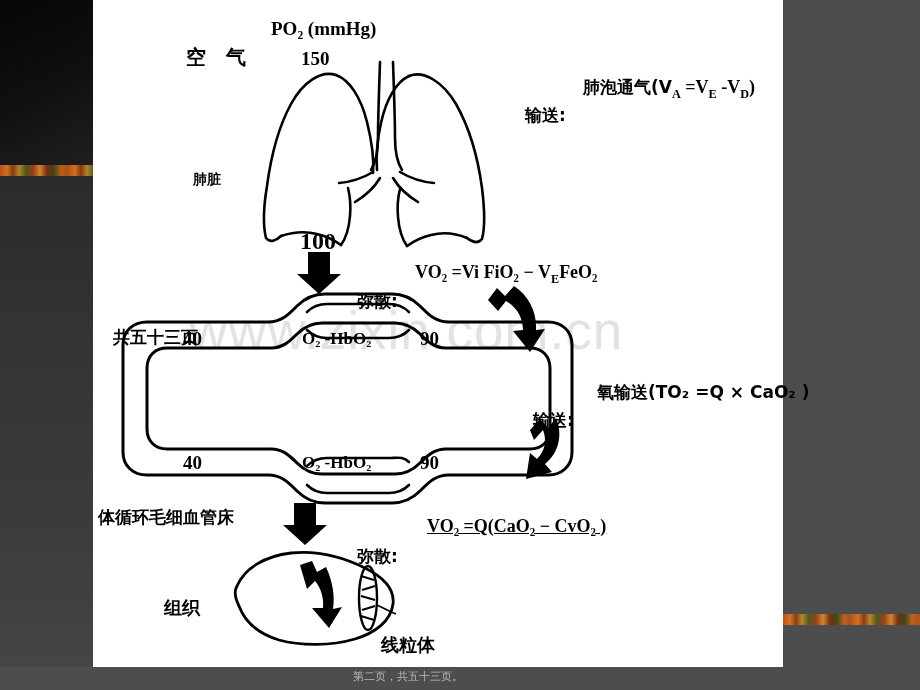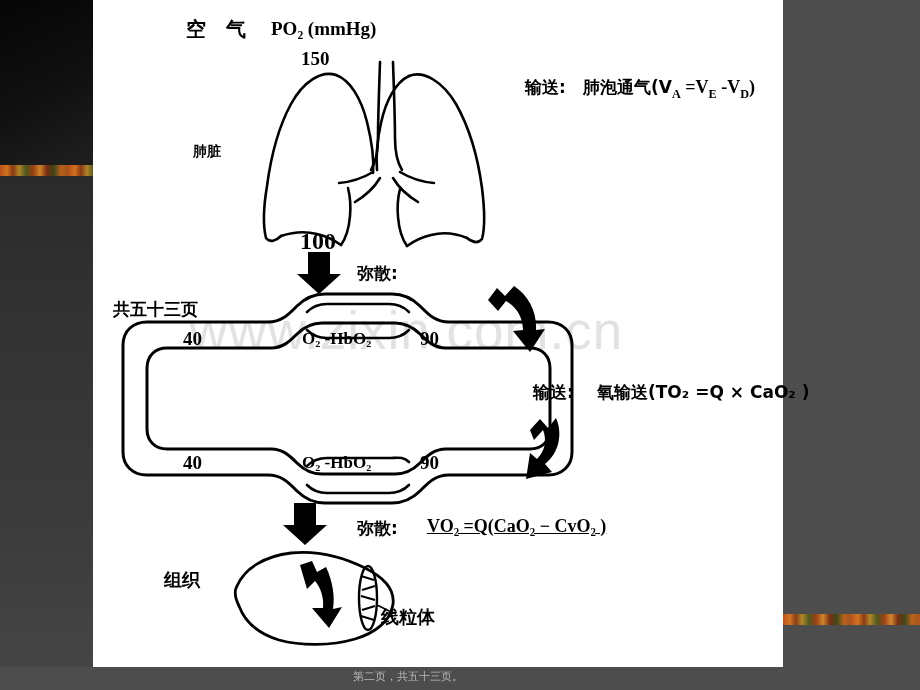--- a/index.html
+++ b/index.html
@@ -73,20 +73,21 @@
   }
   .txt {
     position: absolute;
     white-space: nowrap;
     color: #000;
     font-weight: bold;
   }
   .cn {
     font-family: "DejaVu Sans", "Liberation Sans", sans-serif;
     font-weight: bold;
+    margin-top: 28px;
   }
   .eq {
     font-family: "Liberation Serif", "DejaVu Serif", serif;
     font-weight: bold;
   }
   sub { font-size: 0.68em; }
   svg { position: absolute; left: 0; top: 0; overflow: visible; }
   .footer {
     position: absolute;
     left: 0; top: 669px;
@@ -141,20 +142,23 @@
     </svg>
 
     <div class="txt cn" style="left:100px; top:143px; font-size:14px;">肺脏</div>
     <div class="txt eq" style="left:207px; top:228px; font-size:24px;">100</div>
 
     <svg width="690" height="667">
       <path d="M 215 252 L 237 252 L 237 274 L 248 274 L 226 294 L 204 274 L 215 274 Z" fill="#000"></path>
     </svg>
 
     <div class="txt cn" style="left:264px; top:262px; font-size:17px;">弥散:</div>
+    <div class="txt eq" style="left:322px; top:262px; font-size:18px;">
+      <span>VO₂ =Vi  FiO₂ − V</span><sub>E</sub><span>FeO₂</span>
+    </div>
 
     <div class="txt cn" style="left:432px; top:76px; font-size:17px;">输送:</div>
     <div class="txt eq" style="left:490px; top:76px; font-size:18px;">
       <span class="cn" style="font-size:17px;">肺泡通气(V</span><sub>A</sub><span> =V</span><sub>E</sub><span> -V</span><sub>D</sub><span>)</span>
     </div>
 
     <svg width="690" height="667">
 
       <path d="M 30 345
                C 30 331 40 322 54 322
@@ -212,20 +216,21 @@
     </svg>
 
     <div class="txt cn" style="left:20px; top:298px; font-size:17px;">共五十三页</div>
     <div class="txt eq" style="left:90px; top:328px; font-size:19px;">40</div>
     <div class="txt eq" style="left:209px; top:329px; font-size:17px;">O₂ -HbO₂</div>
     <div class="txt eq" style="left:327px; top:328px; font-size:19px;">90</div>
 
     <div class="txt eq" style="left:90px; top:452px; font-size:19px;">40</div>
     <div class="txt eq" style="left:209px; top:453px; font-size:17px;">O₂ -HbO₂</div>
     <div class="txt eq" style="left:327px; top:452px; font-size:19px;">90</div>
+    <div class="txt cn" style="left:5px; top:478px; font-size:17px;">体循环毛细血管床</div>
 
     <svg width="690" height="667">
 
       <path d="M 395 300 L 404 288 L 412 296 L 421 286
                C 436 296 444 312 443 330 L 452 329 L 437 352 L 420 331 L 430 330
                C 430 318 424 307 413 301 L 405 311 Z" fill="#000"></path>
 
       <path d="M 437 430 L 447 419 L 455 428 L 463 418
                C 470 434 466 453 452 464 L 459 472 L 433 479 L 437 453 L 444 459
                C 452 451 454 440 450 430 L 441 440 Z" fill="#000"></path>

